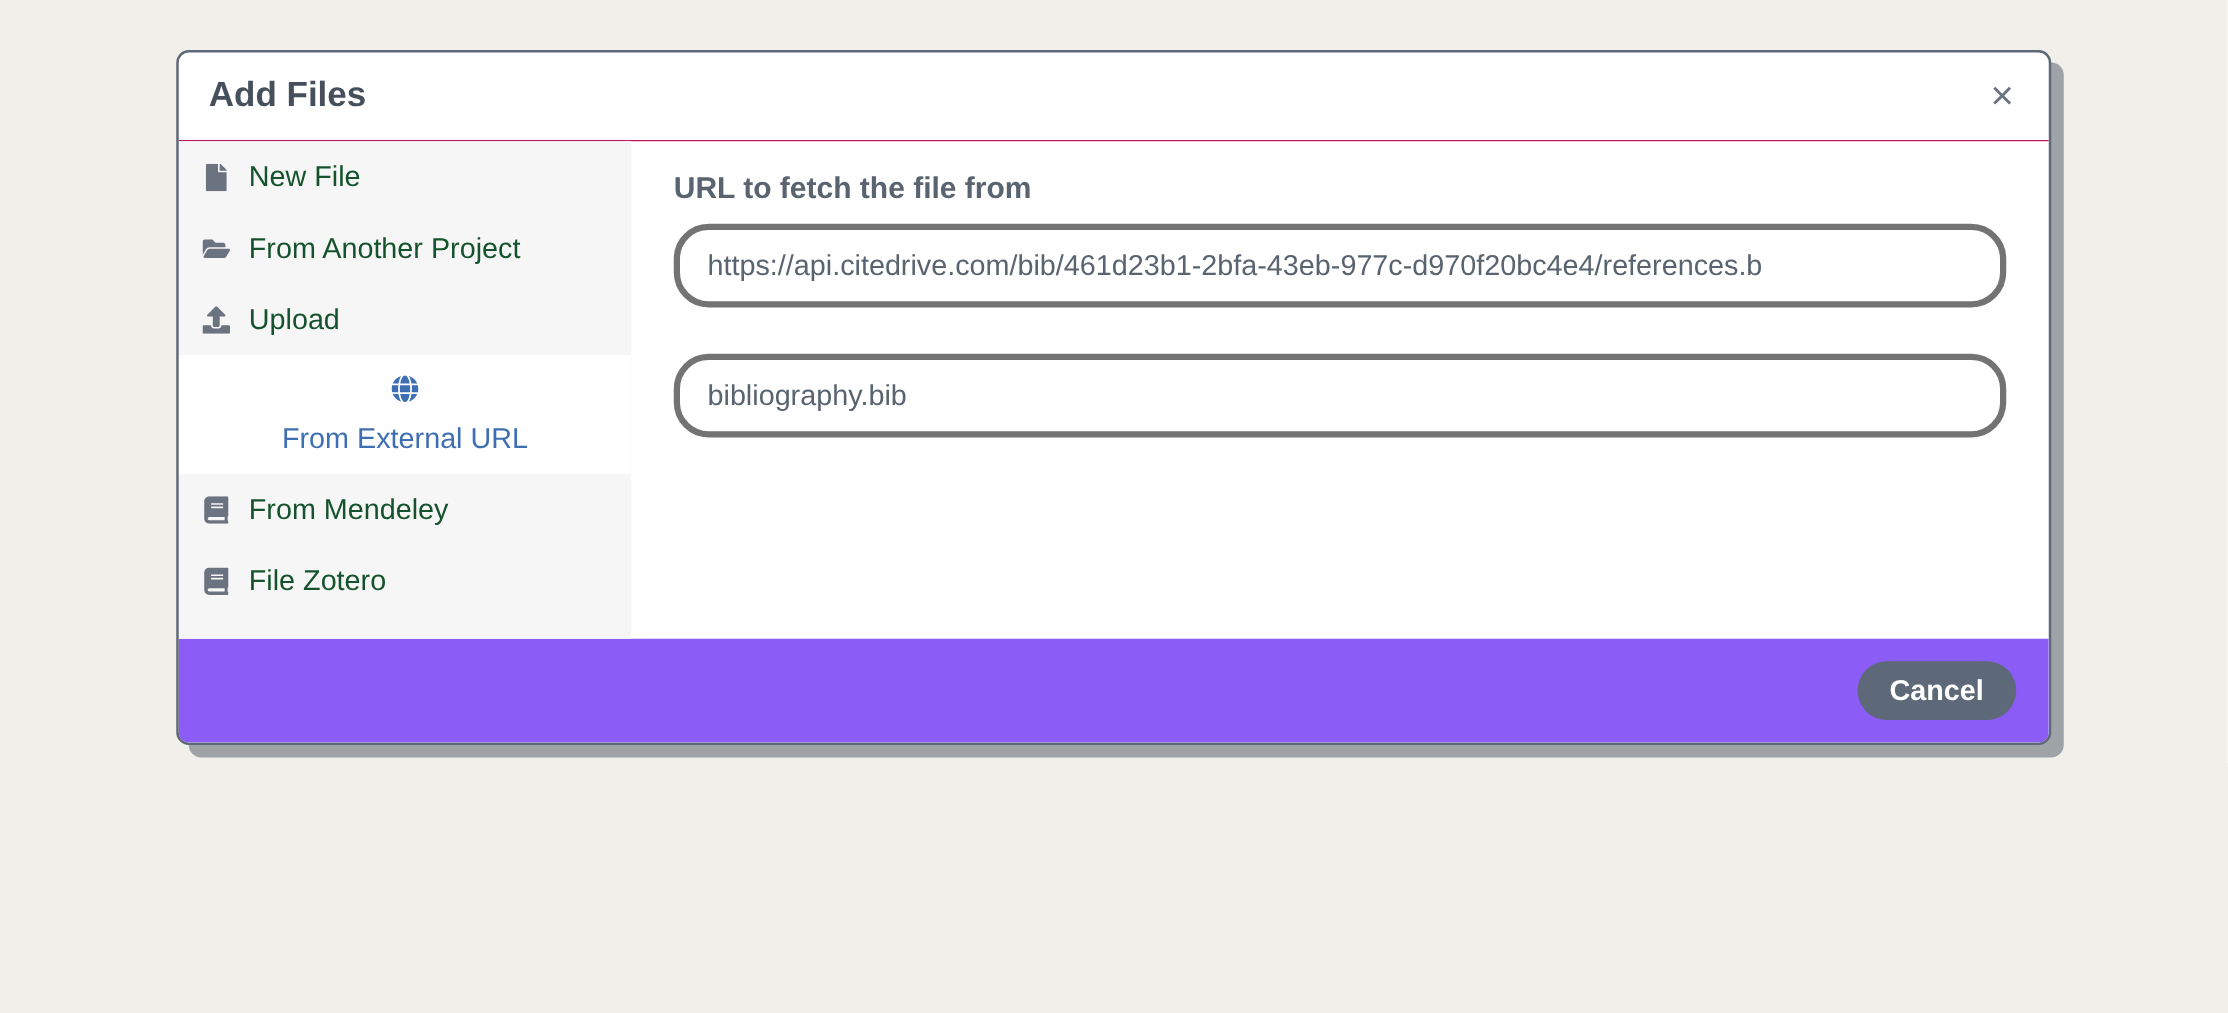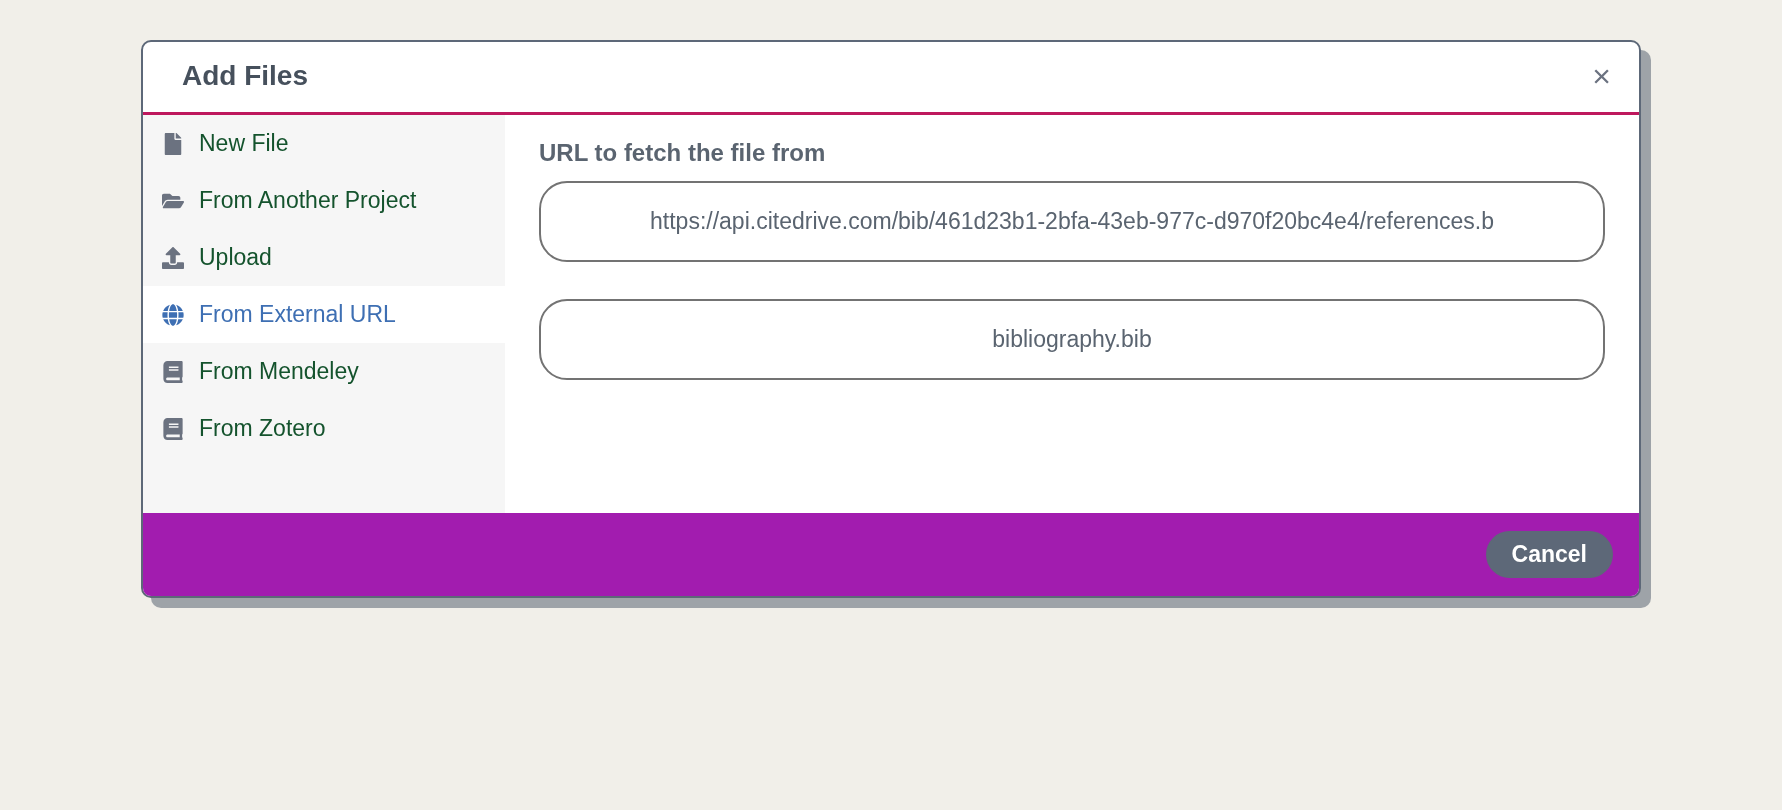--- a/index.html
+++ b/index.html
@@ -15,22 +15,22 @@
     .modal {
       background: #fff;
       border: 2px solid #5d6878;
       border-radius: 10px;
       box-shadow: 10px 10px 0 0 rgba(90,100,115,0.55);
       overflow: hidden;
       max-width: 1500px;
       margin: 0 auto;
     }
     .modal-header {
-      padding: 18px 24px 20px 39px;
-      border-bottom: 3px solid #be185d;
+      padding: 18px 24px 20px 24px;
+      border-bottom: 1px solid #be185d;
       display: flex;
       justify-content: space-between;
       align-items: center;
     }
     .modal-title {
       font-size: 28px;
       font-weight: 700;
       color: #46505c;
     }
     .close-btn {
@@ -57,20 +57,21 @@
       align-items: center;
       gap: 14px;
       padding: 15px 18px;
       font-size: 23px;
       color: #14532d;
       cursor: pointer;
     }
     .sidebar-item.active {
       background: #fff;
       color: #3e6fb3;
+      flex-direction: column;
     }
     .sidebar-item.active .icon svg {
       fill: #3e6fb3;
     }
     .icon {
       width: 24px;
       height: 24px;
       display: inline-flex;
       align-items: center;
       justify-content: center;
@@ -90,32 +91,31 @@
     }
     .form-label {
       display: block;
       font-size: 24px;
       font-weight: 700;
       color: #5a6470;
       margin-bottom: 14px;
     }
     .form-input {
       width: 100%;
-      padding: 25px 22px;
+      padding: 15px 22px;
       font-size: 23px;
       color: #5a6470;
-      border: 2px solid #737373;
+      border: 5px solid #737373;
       border-radius: 28px;
       outline: none;
       background: #fff;
       font-family: inherit;
-      text-align: center;
     }
     .modal-footer {
-      background: #a21caf;
+      background: #8b5cf6;
       padding: 18px 26px;
       display: flex;
       justify-content: flex-end;
       gap: 14px;
     }
     .btn {
       padding: 10px 26px;
       font-size: 23px;
       font-weight: 700;
       border: none;
@@ -182,21 +182,21 @@
             </svg>
         </span>
         <span>From Mendeley</span>
       </div>
       <div class="sidebar-item">
         <span class="icon">
           <svg viewBox="0 0 448 512">
               <path d="M448 360V24c0-13.3-10.7-24-24-24H96C43 0 0 43 0 96v320c0 53 43 96 96 96h328c13.3 0 24-10.7 24-24v-16c0-7.5-3.5-14.3-8.9-18.7-4.2-15.4-4.2-59.3 0-74.7 5.4-4.3 8.9-11.1 8.9-18.6zM128 134c0-3.3 2.7-6 6-6h212c3.3 0 6 2.7 6 6v20c0 3.3-2.7 6-6 6H134c-3.3 0-6-2.7-6-6v-20zm0 64c0-3.3 2.7-6 6-6h212c3.3 0 6 2.7 6 6v20c0 3.3-2.7 6-6 6H134c-3.3 0-6-2.7-6-6v-20zM381.4 448H96c-17.7 0-32-14.3-32-32 0-17.6 14.4-32 32-32h285.4c-1.9 17.1-1.9 46.9 0 64z"></path>
             </svg>
         </span>
-        <span>From Zotero</span>
+        <span>File Zotero</span>
       </div>
     </div>
 
     <div class="content">
       <div class="form-group">
         <label class="form-label">URL to fetch the file from</label>
         <input type="text" class="form-input" value="https://api.citedrive.com/bib/461d23b1-2bfa-43eb-977c-d970f20bc4e4/references.b" style="">
       </div>
       <div class="form-group">
         <input type="text" class="form-input" value="bibliography.bib" style="">

